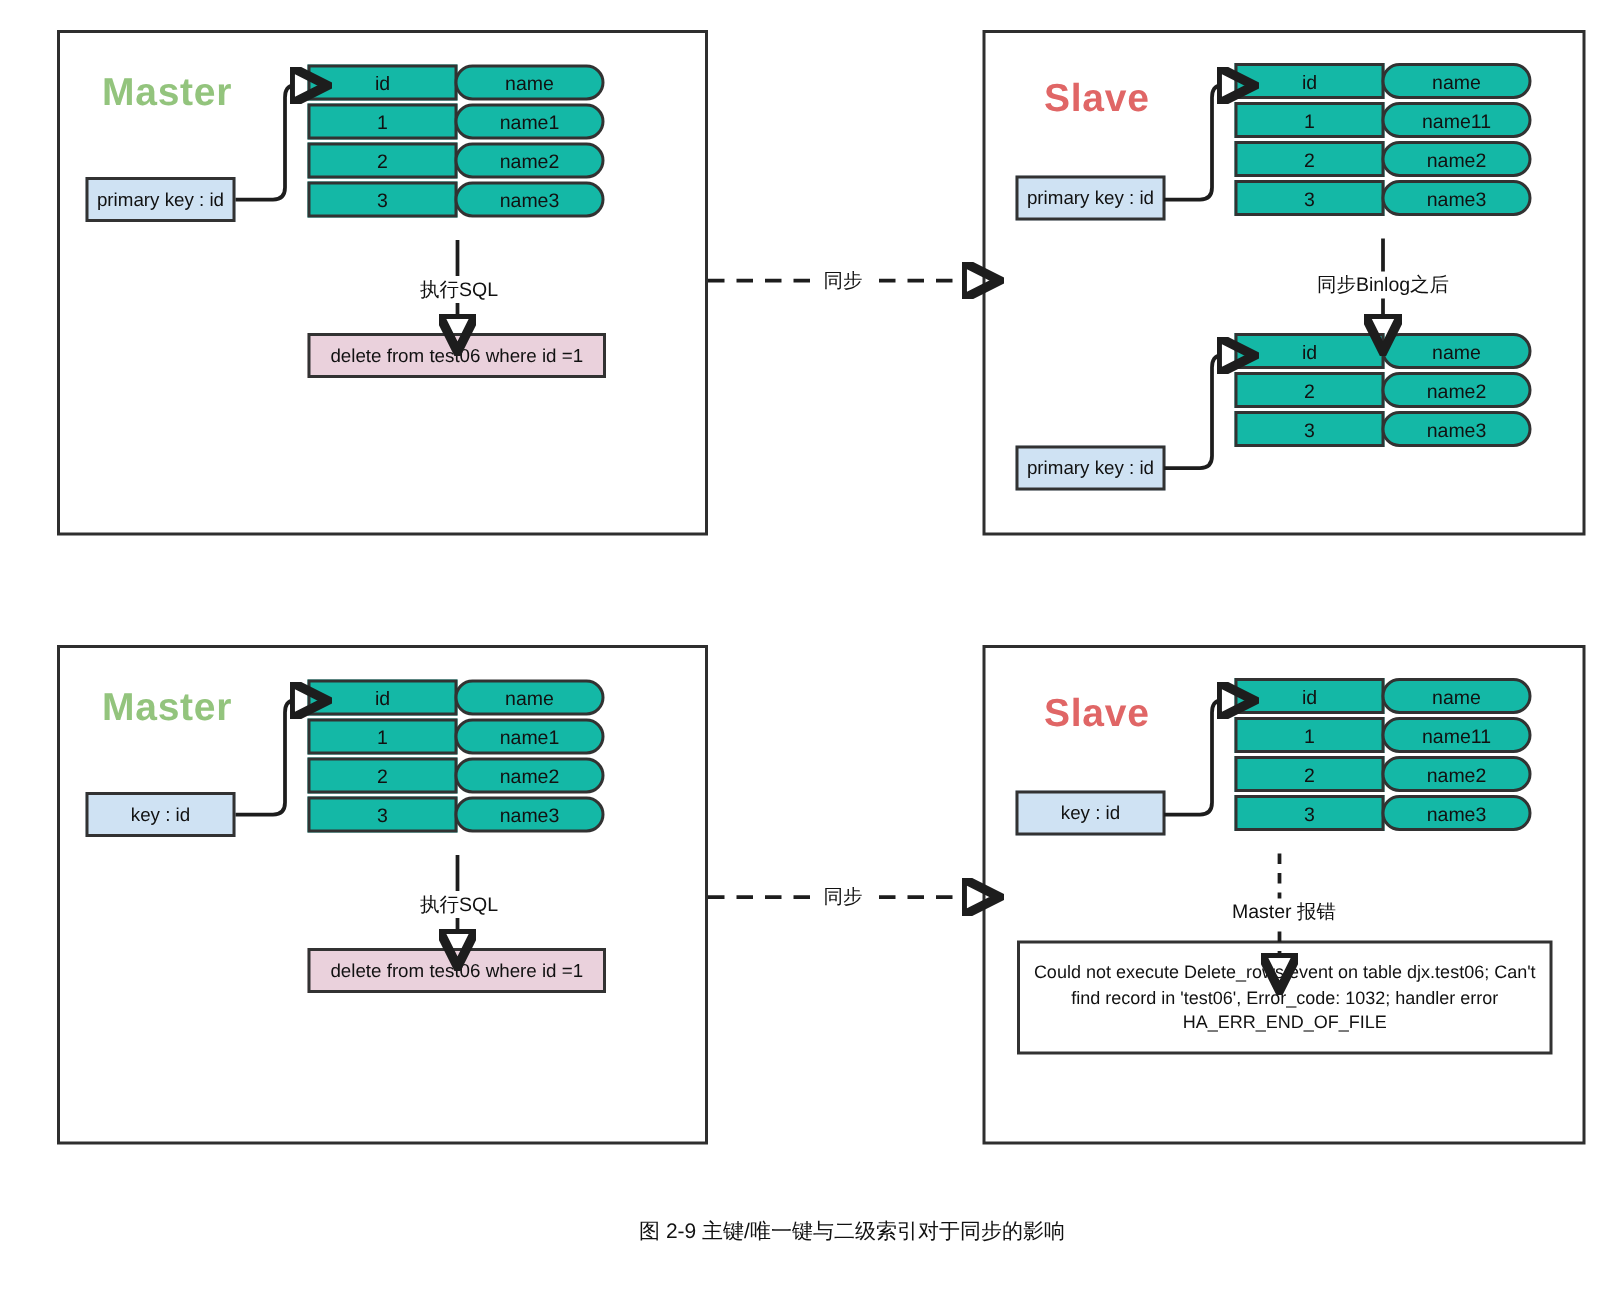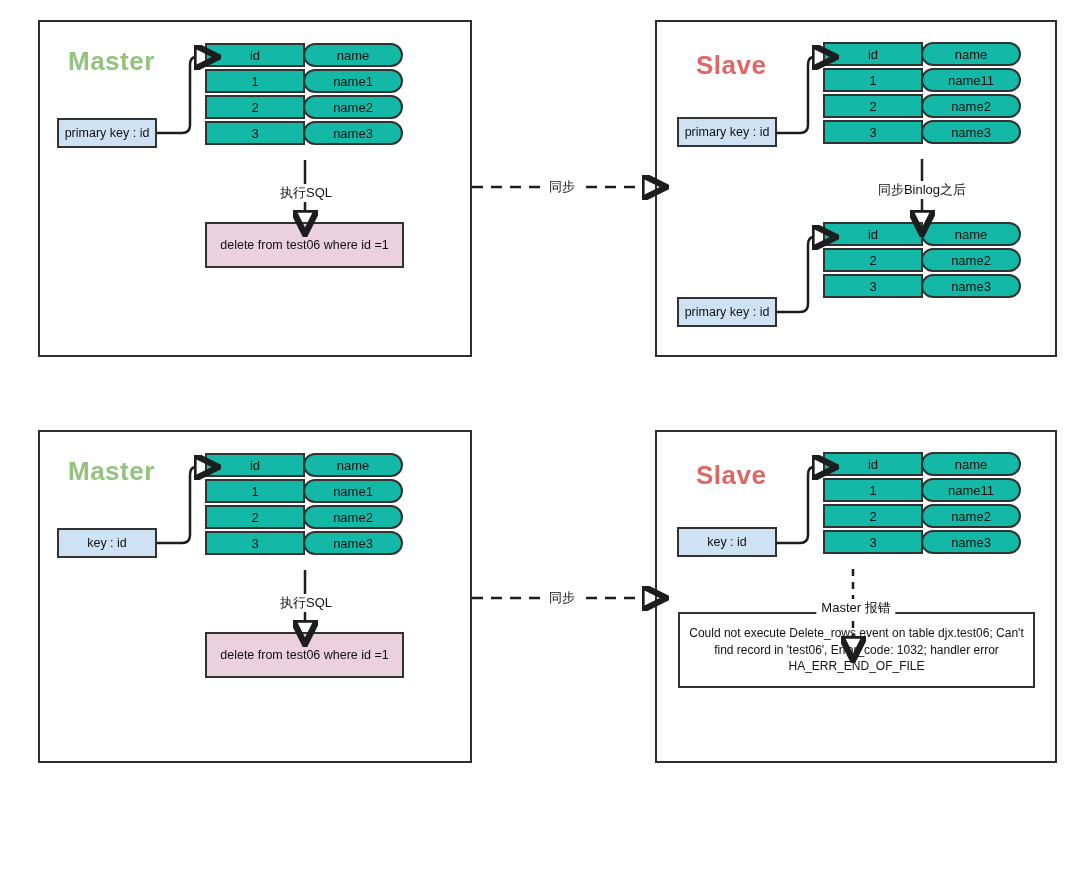--- a/index.html
+++ b/index.html
@@ -34,27 +34,27 @@
   .trow  { display:flex; }
   .tcell { width:100px; height:24px; border:2px solid #323232; background:#14b8a6;
            display:flex; align-items:center; justify-content:center; font-size:13px; }
   .tcell + .tcell { margin-left:-2px;border-radius:12px; }
   #table-top-master  { left:205px; top:43px; }
   #table-top-slave-a { left:823px; top:42px; }
   #table-top-slave-b { left:823px; top:222px; }
   #table-bot-master  { left:205px; top:453px; }
   #table-bot-slave   { left:823px; top:452px; }
 
-  .sqlbox { position:absolute; width:199px; height:46px; background:#ead1dc;
+  .sqlbox { position:absolute; width:199px; height:30px; background:#ead1dc;
             border:2px solid #323232; display:flex; align-items:center; justify-content:center;
             font-size:12.5px; white-space:nowrap; }
   #sql-top { left:205px; top:222px; }
   #sql-bot { left:205px; top:632px; }
 
-  .errbox { position:absolute; left:678px; top:612px; width:357px; height:76px;
+  .errbox { position:absolute; left:678px; top:627px; width:357px; height:76px;
             background:#ffffff; border:2px solid #323232;
             display:flex; align-items:center; justify-content:center;
             font-size:12px; line-height:1.4; text-align:center; padding:4px 8px; }
 
   .alabel { position:absolute; transform:translate(-50%,-50%); background:#fff;
             padding:0 5px; font-size:13px; white-space:nowrap; z-index:3; }
   #lbl-exec-top   { left:306px; top:193px; }
   #lbl-binlog     { left:922px; top:190px; }
   #lbl-sync-top   { left:562px; top:187px; }
   #lbl-exec-bot   { left:306px; top:603px; }
@@ -205,14 +205,15 @@
     <line class="dashed" x1="472" y1="598" x2="644" y2="598" marker-end="url(#ah)"></line>
   </svg>
 
   <div class="alabel" id="lbl-exec-top">执行SQL</div>
   <div class="alabel" id="lbl-binlog">同步Binlog之后</div>
   <div class="alabel" id="lbl-sync-top">同步</div>
   <div class="alabel" id="lbl-exec-bot">执行SQL</div>
   <div class="alabel" id="lbl-sync-bot">同步</div>
   <div class="alabel" id="lbl-slave-err">Master 报错</div>
 
+  <div class="caption">图 2-9 主键/唯一键与二级索引对于同步的影响</div>
 
 </div>
 
 </body></html>

